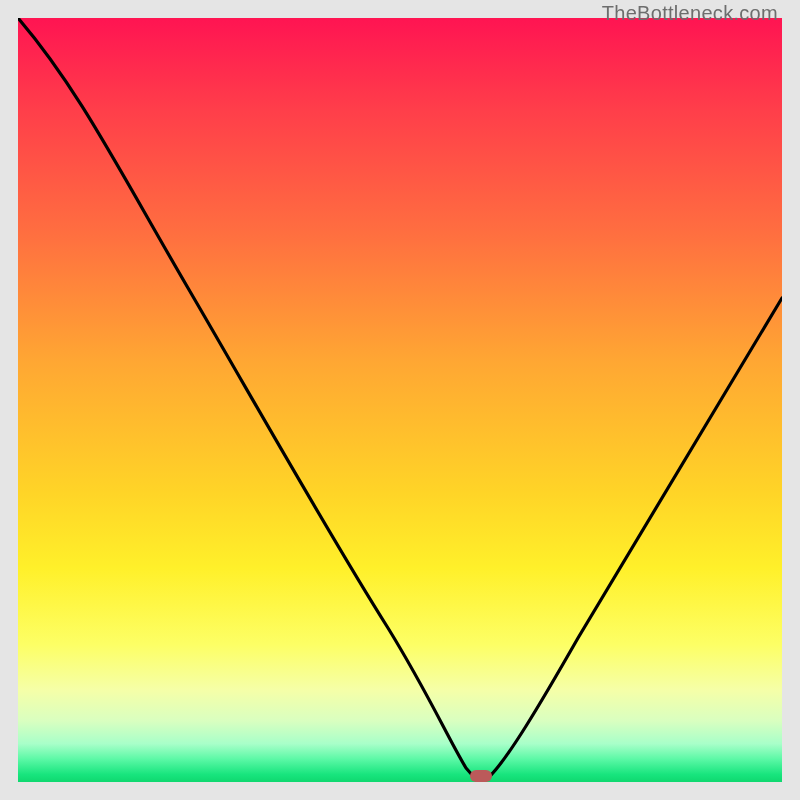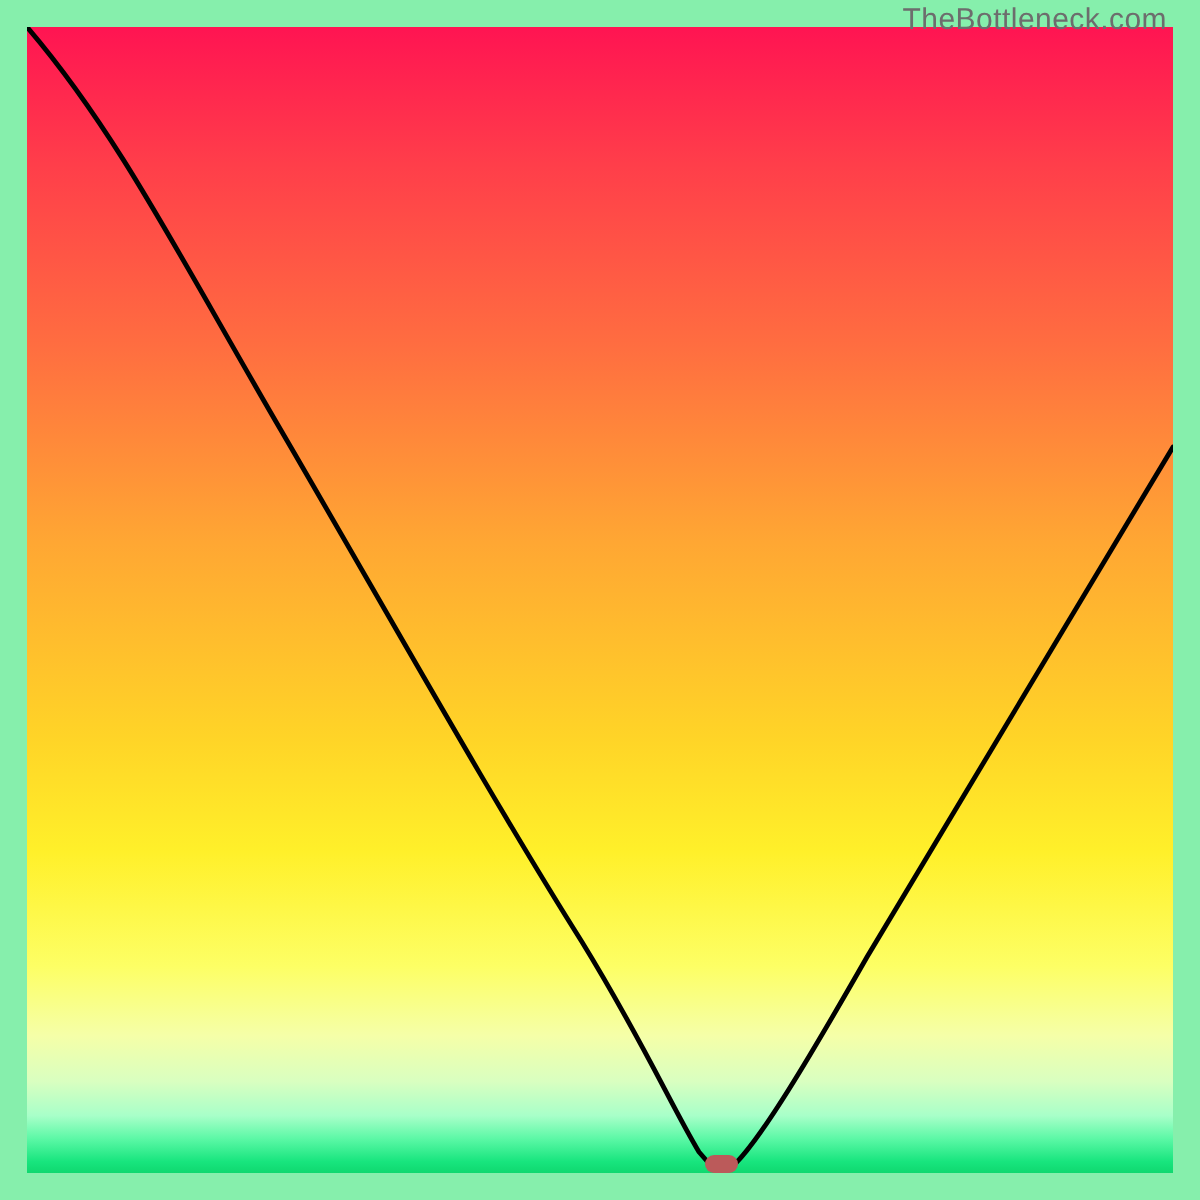--- a/index.html
+++ b/index.html
@@ -8,21 +8,21 @@
     width: 800px;
     height: 800px;
     background: #000;
     overflow: hidden;
     font-family: Arial, Helvetica, sans-serif;
   }
   .frame {
     position: relative;
     width: 800px;
     height: 800px;
-    background: #86efac;
+    background: #e5e5e5;
   }
   .plot {
     position: absolute;
     left: 18px;
     top: 18px;
     width: 764px;
     height: 764px;
     
     background: linear-gradient(
       to bottom,

